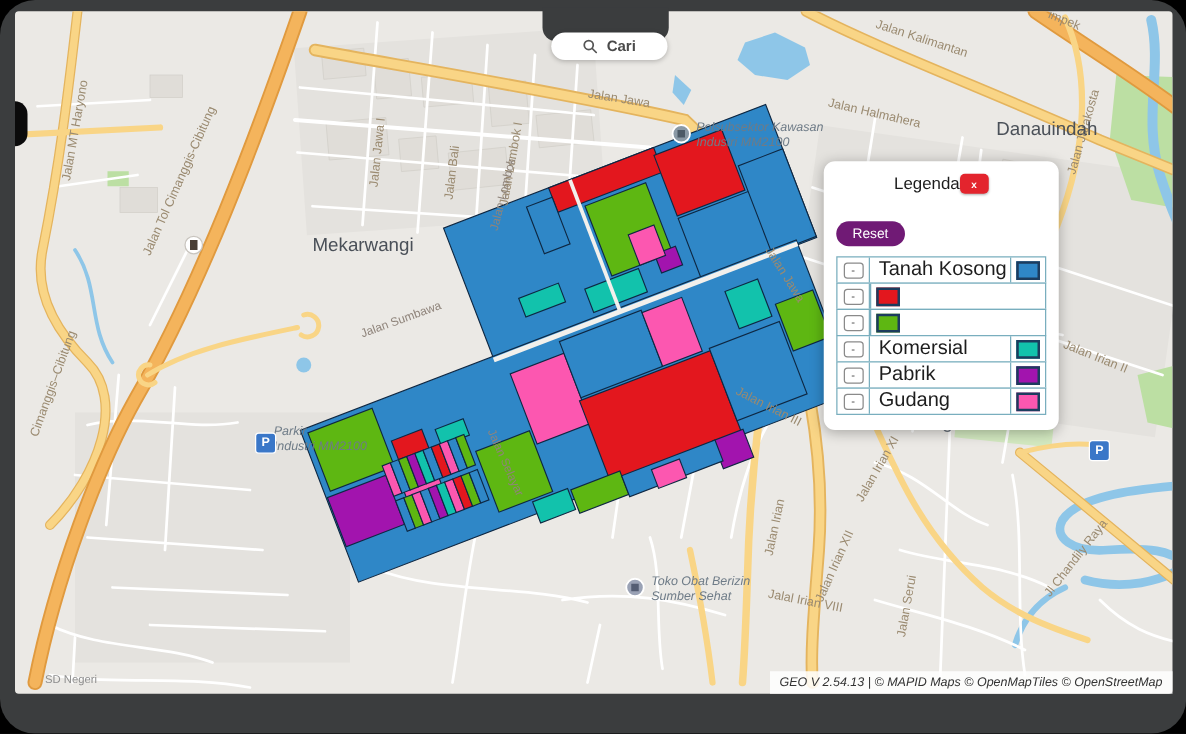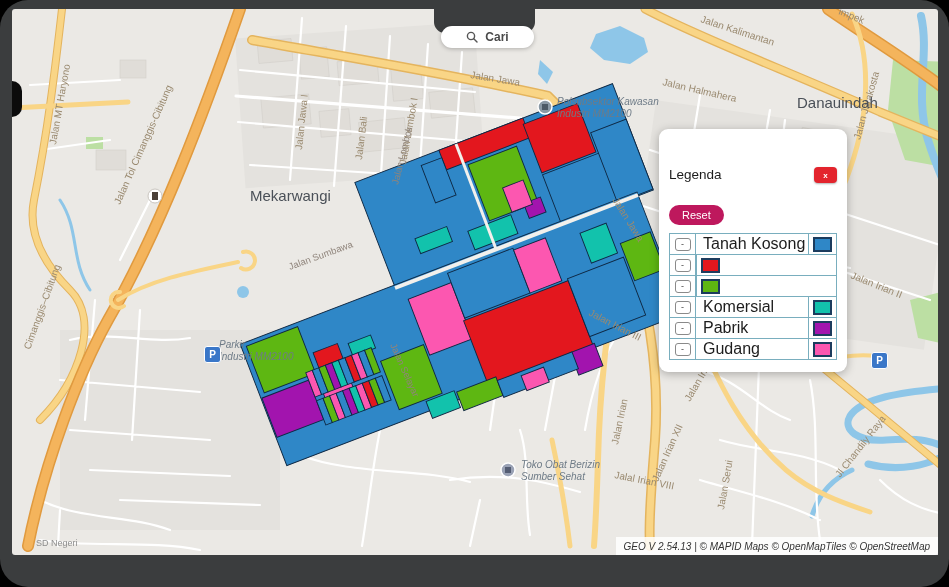--- a/index.html
+++ b/index.html
@@ -39,26 +39,26 @@
   .search{position:absolute;left:441px;top:26px;width:93px;height:22px;background:#fff;
           border-radius:12px;box-shadow:0 1px 4px rgba(0,0,0,.25);display:flex;
           align-items:center;justify-content:center;gap:7px;cursor:pointer;}
   .search .q{font-size:12px;color:#4a4a4a;font-weight:bold;}
   .notch{position:absolute;left:12px;top:81px;width:10px;height:36px;background:#0b0b0b;
          border-radius:0 18px 18px 0;}
 
   
   .legend{position:absolute;left:659px;top:129px;width:168px;background:#fff;
           border-radius:9px;box-shadow:0 2px 10px rgba(0,0,0,.28);padding:10px 10px 12px;}
-  .leg-head{display:flex;align-items:flex-start;justify-content:space-between;margin-top:28px;}
+  .leg-head{display:flex;align-items:flex-start;justify-content:center;}
   .leg-title{font-size:13.5px;color:#1c1c1c;}
   .leg-close{width:23px;height:16px;background:#e3242d;border-radius:4px;color:#fff;
              font-size:8px;font-weight:bold;display:flex;align-items:center;
              justify-content:center;cursor:pointer;box-shadow:0 1px 2px rgba(0,0,0,.3);}
-  .leg-reset{display:inline-block;margin:22px 0 9px;background:#be185d;color:#fff;
+  .leg-reset{display:inline-block;margin:22px 0 9px;background:#701a75;color:#fff;
              font-size:11px;padding:4px 13px;border-radius:11px;cursor:pointer;}
   .leg-row{display:flex;align-items:stretch;border:1px solid #79aebe;height:20px;
            margin-top:-1px;background:#fff;}
   .leg-togglecell{width:25px;border-right:1px solid #79aebe;display:flex;
                   align-items:center;justify-content:center;}
   .leg-toggle{width:14px;height:11px;border:1px solid #8a8a8a;border-radius:3px;
               font-size:9px;line-height:8px;color:#444;display:flex;align-items:center;
               justify-content:center;cursor:pointer;background:#fff;}
   .leg-label{flex:1;display:flex;align-items:center;padding-left:7px;font-size:16px;
              color:#1d1d1d;white-space:nowrap;}

